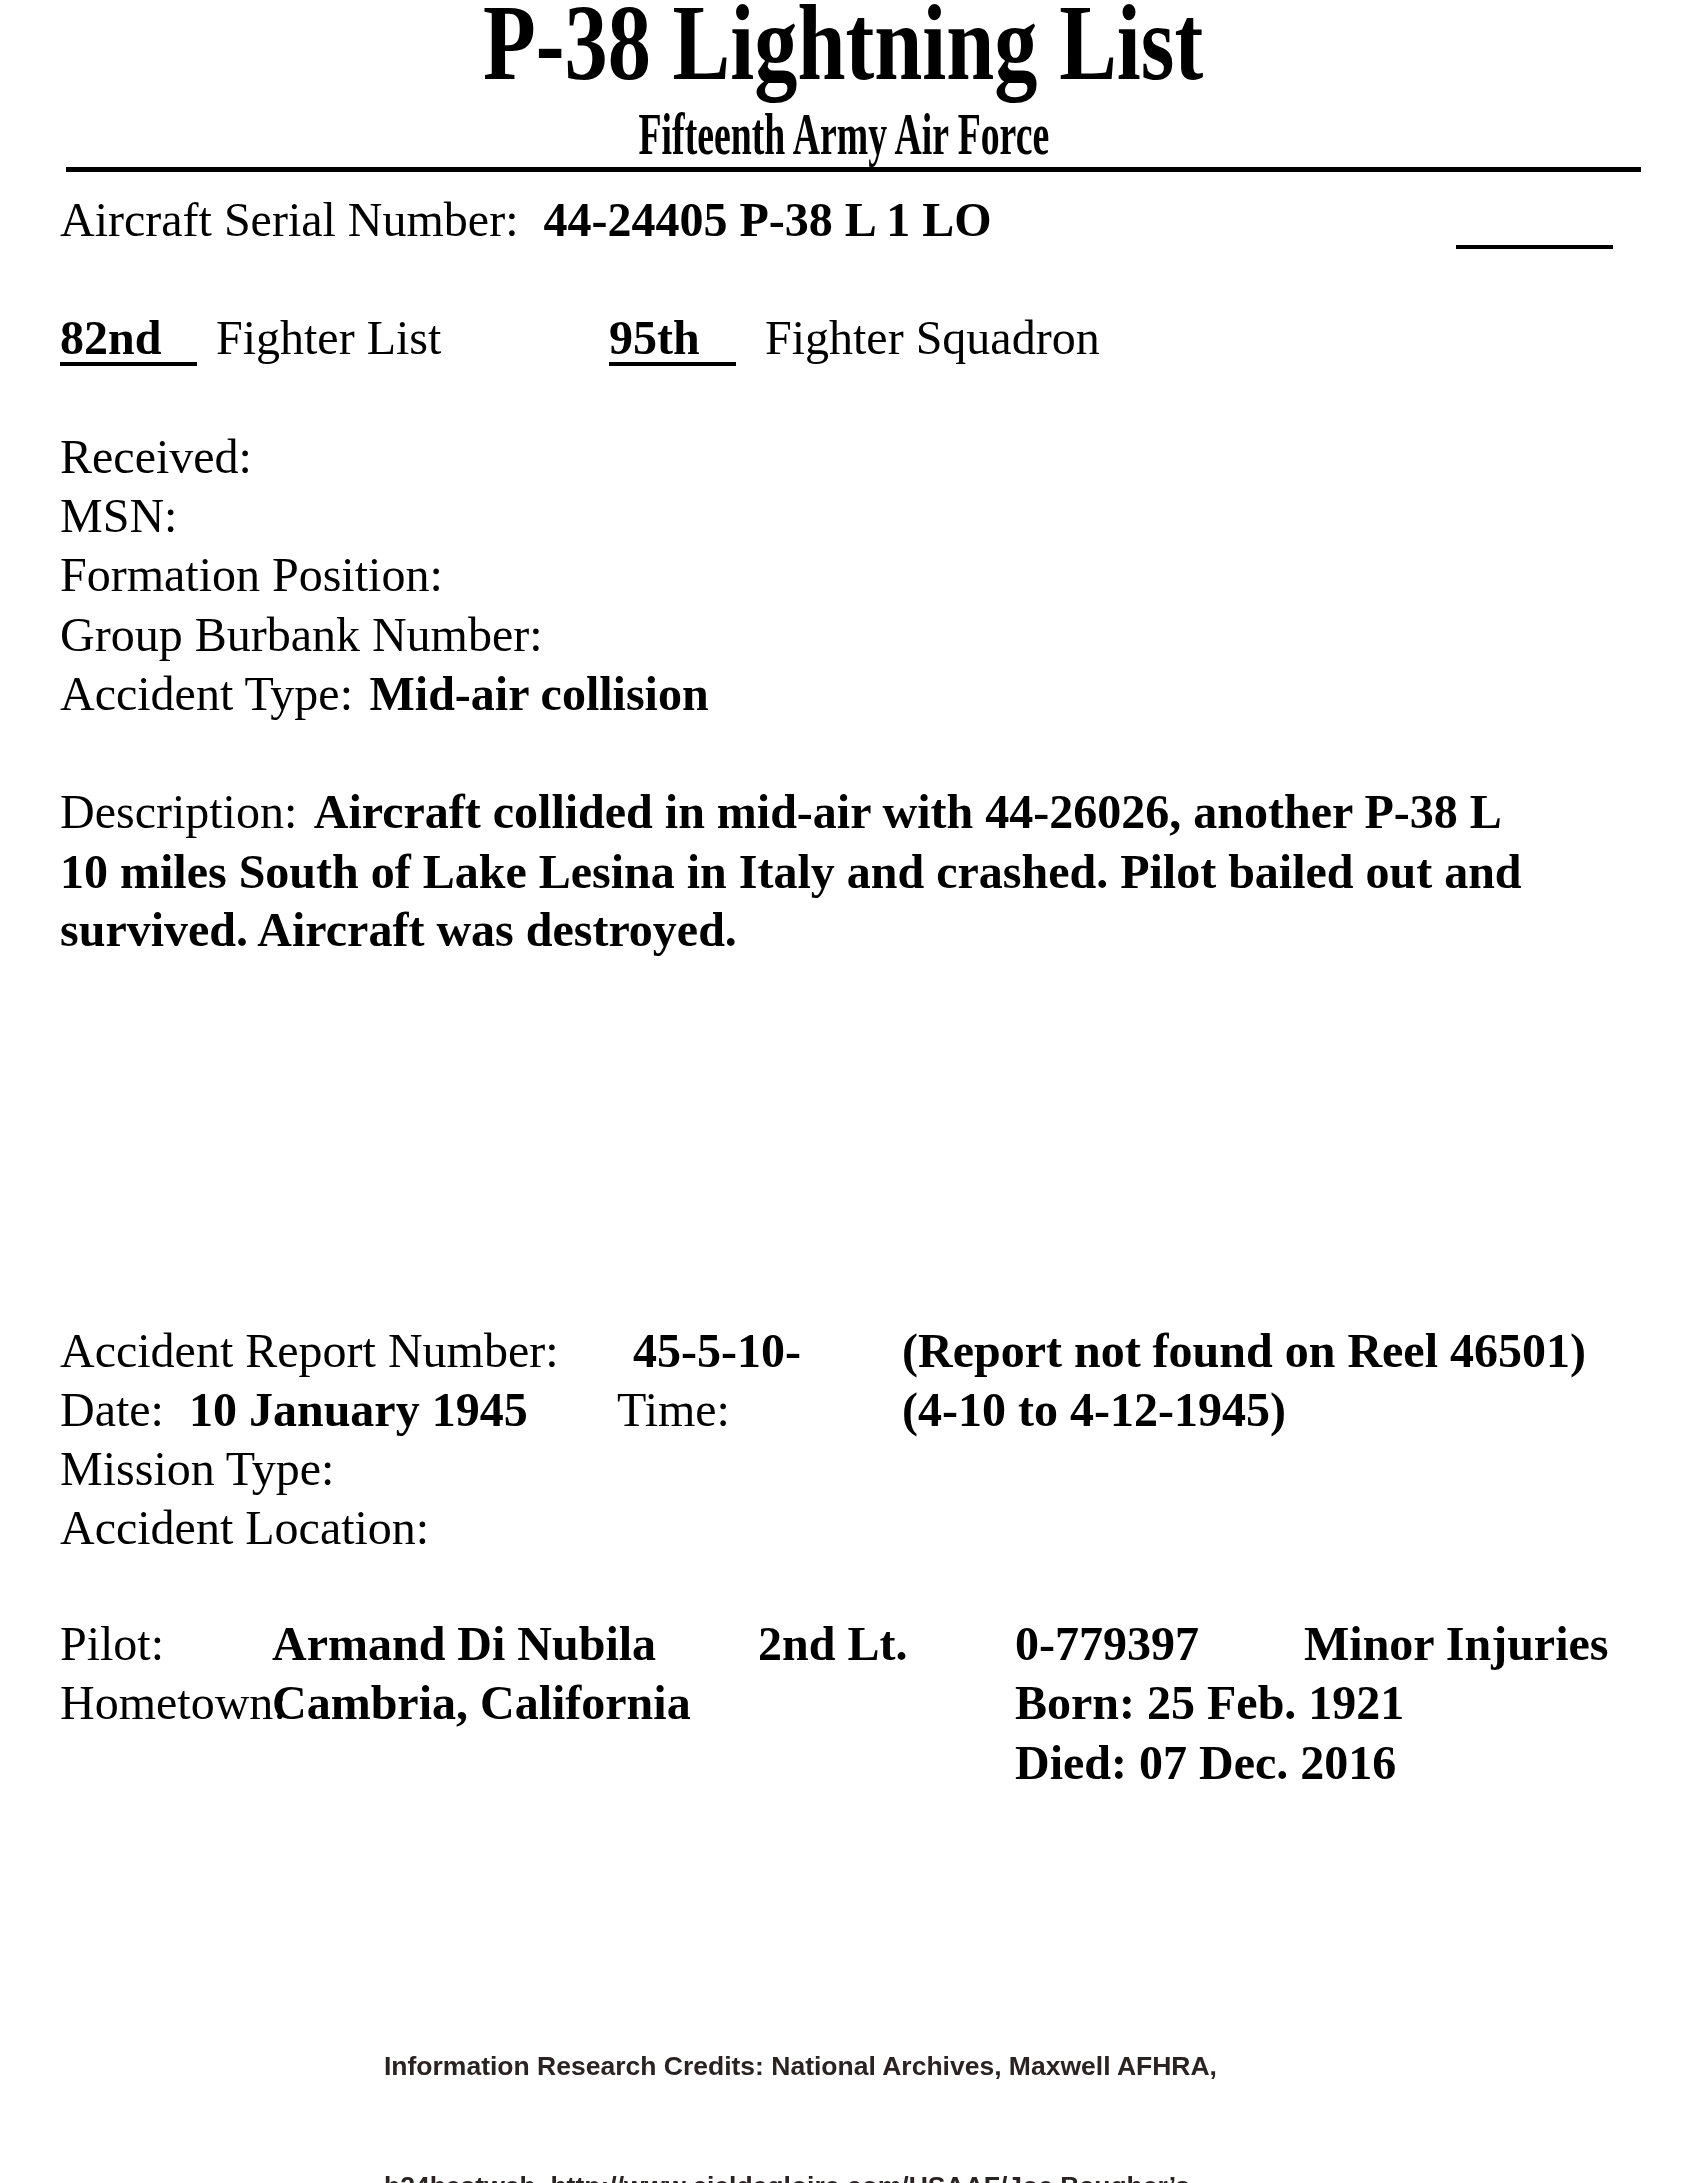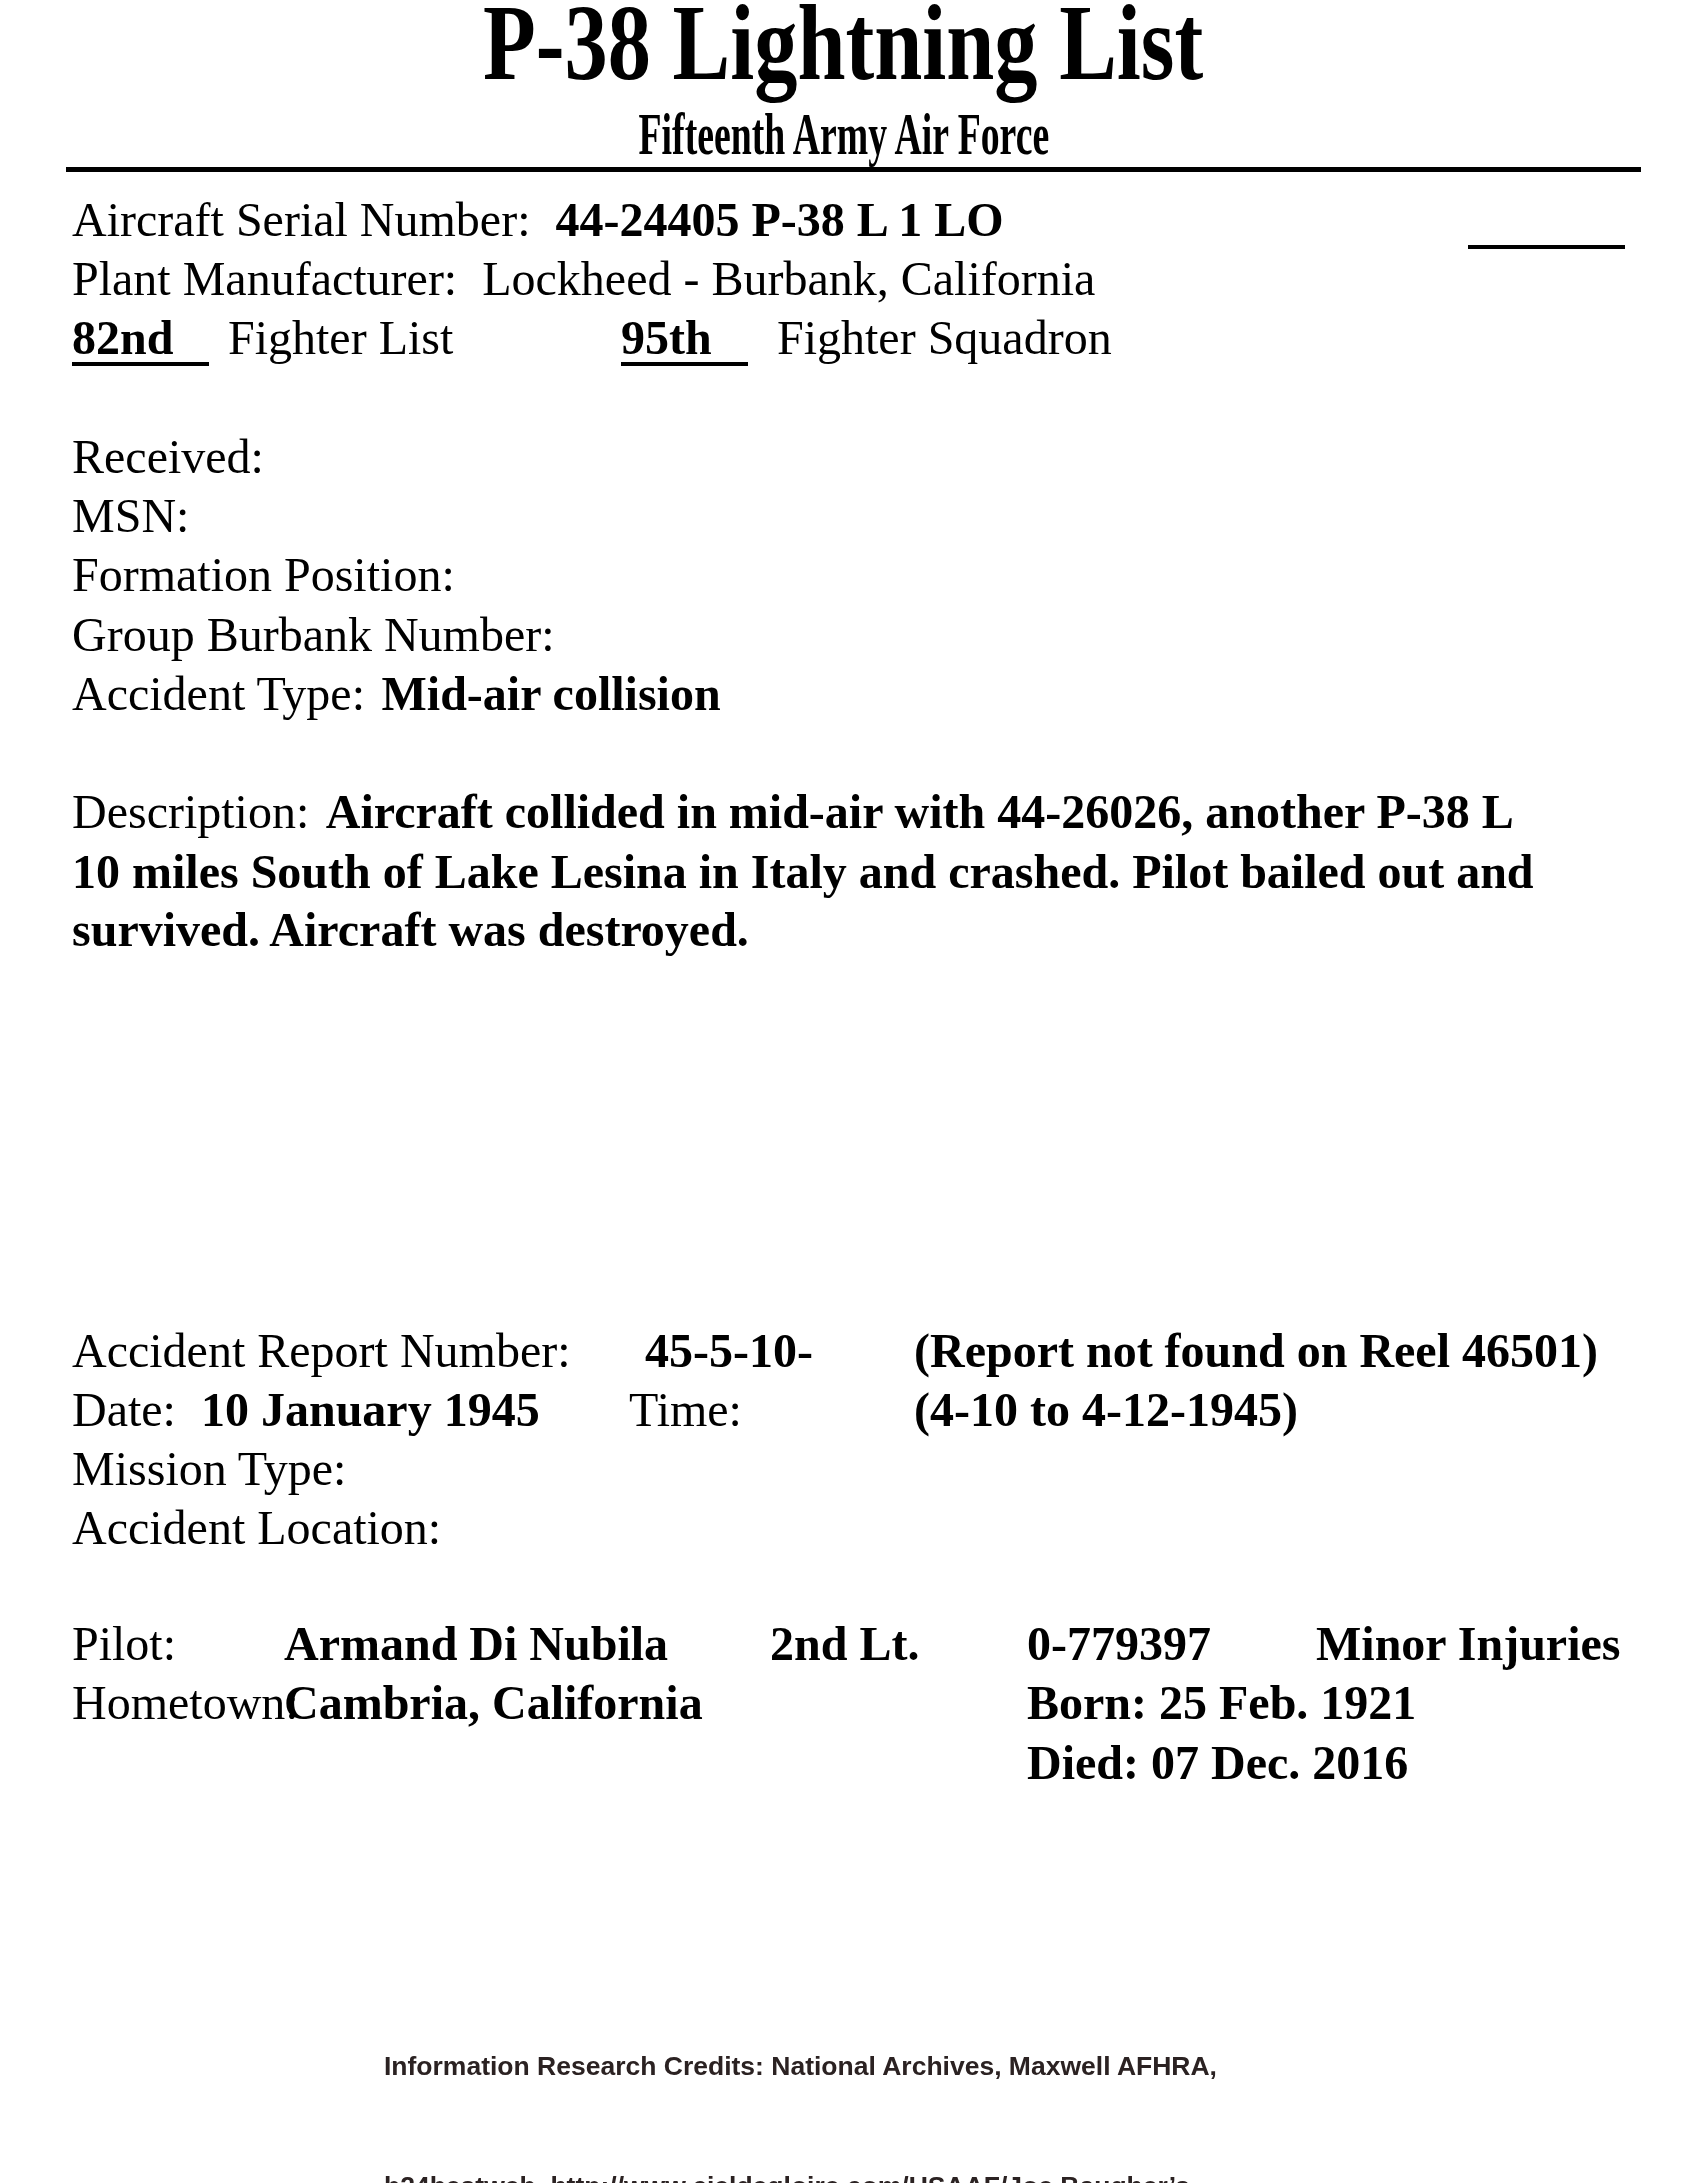--- a/index.html
+++ b/index.html
@@ -48,21 +48,21 @@
   .rule {
     position: absolute;
     left: 66px; top: 167px;
     width: 1575px; height: 4.6px;
     background: #000000;
   }
 
   
   .line {
     position: absolute;
-    left: 16px;
+    left: 4px;
     width: 1388px;
     height: 54px;
     font-size: 48px;
     line-height: 48px;
     white-space: pre;
   }
   .seg { position: absolute; top: 0; white-space: pre; }
   .b   { font-weight: bold; }
   .gap { margin-left: 25px; }         
   .gap-sm { margin-left: 16.5px; }
@@ -99,23 +99,20 @@
   <div class="subtitle-row">
     <span class="subtitle">Fifteenth Army Air Force</span>
   </div>
   <div class="rule"></div>
 
   <div class="line" style="top:196px">
     <span class="seg" style="left:56px"><span>Aircraft Serial Number:</span><span class="b gap">44-24405 P-38 L 1 LO</span></span>
     <span class="blank-underline" style="left:1452px; top:49px; width:157px"></span>
   </div>
 
-  <div class="line" style="top:255px">
-    <span class="seg" style="left:56px"><span>Plant Manufacturer:</span><span class="gap">Lockheed - Burbank, California</span></span>
-  </div>
 
   <div class="line" style="top:314px">
     <span class="seg b ul" style="left:56px">82nd</span>
     <span class="seg" style="left:212px">Fighter List</span>
     <span class="seg b ul" style="left:605px">95th</span>
     <span class="seg" style="left:761px">Fighter Squadron</span>
   </div>
 
 
   <div class="line" style="top:433px">

